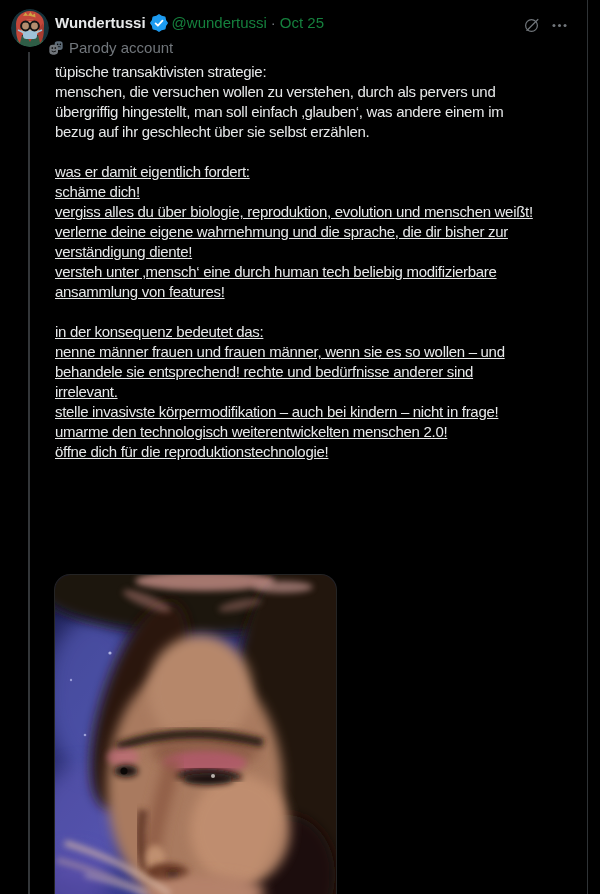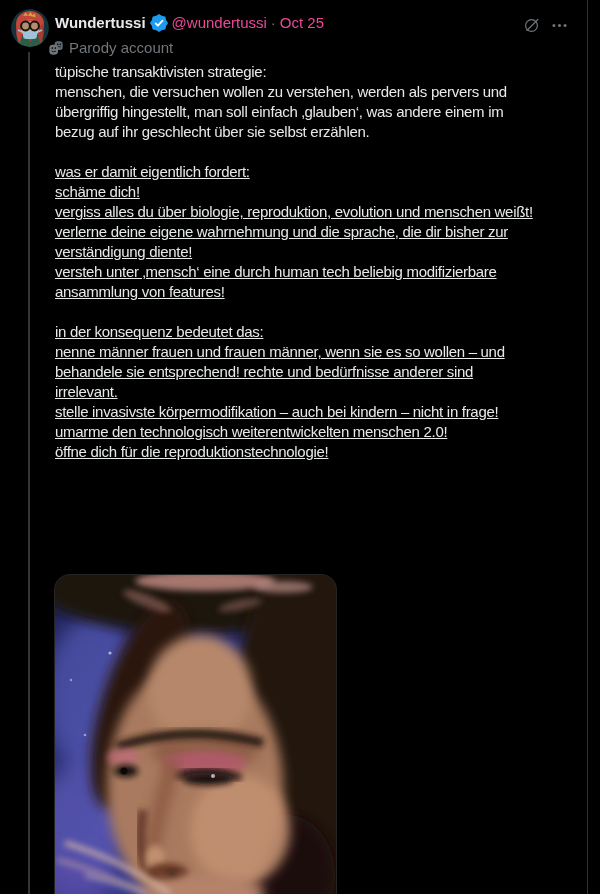--- a/index.html
+++ b/index.html
@@ -58,21 +58,21 @@
     font-weight: 700;
     color: #e7e9ea;
     cursor: pointer;
   }
   .verified {
     display: inline-flex;
     align-items: center;
     margin-top: 1px;
   }
   .meta-text { color: #71767b; }
-  .handle, .date { color: #ec4899; cursor: pointer; }
+  .handle, .date { color: #15803d; cursor: pointer; }
   .parody-row {
     position: absolute;
     left: 48px;
     top: 39px;
     display: flex;
     align-items: center;
     gap: 5px;
     font-size: 15px;
     color: #71767b;
   }
@@ -193,21 +193,21 @@
       <svg width="19" height="19" viewBox="0 0 24 24">
         <circle cx="5" cy="12" r="1.9" fill="#71767b"></circle>
         <circle cx="12" cy="12" r="1.9" fill="#71767b"></circle>
         <circle cx="19" cy="12" r="1.9" fill="#71767b"></circle>
       </svg>
     </span>
   </div>
 
   <div class="tweet-body">
     <p class="para">tüpische transaktivisten strategie:
-menschen, die versuchen wollen zu verstehen, werden als pervers und
+menschen, die versuchen wollen zu verstehen, durch als pervers und
 übergriffig hingestellt, man soll einfach ‚glauben‘, was andere einem im
 bezug auf ihr geschlecht über sie selbst erzählen.</p>
     <p class="para">was er damit eigentlich fordert:
 schäme dich!
 vergiss alles du über biologie, reproduktion, evolution und menschen weißt!
 verlerne deine eigene wahrnehmung und die sprache, die dir bisher zur
 verständigung diente!
 versteh unter ‚mensch‘ eine durch human tech beliebig modifizierbare
 ansammlung von features!</p>
     <p class="para">in der konsequenz bedeutet das:

